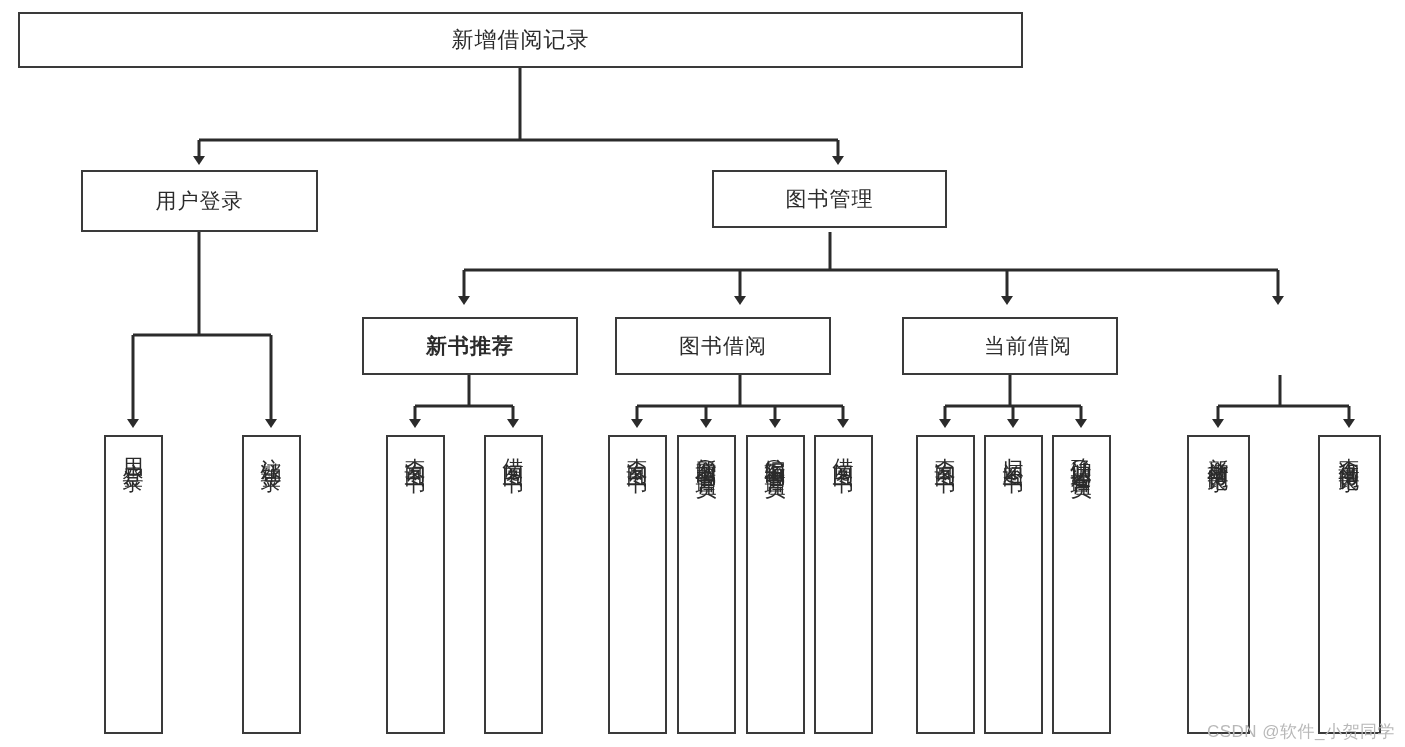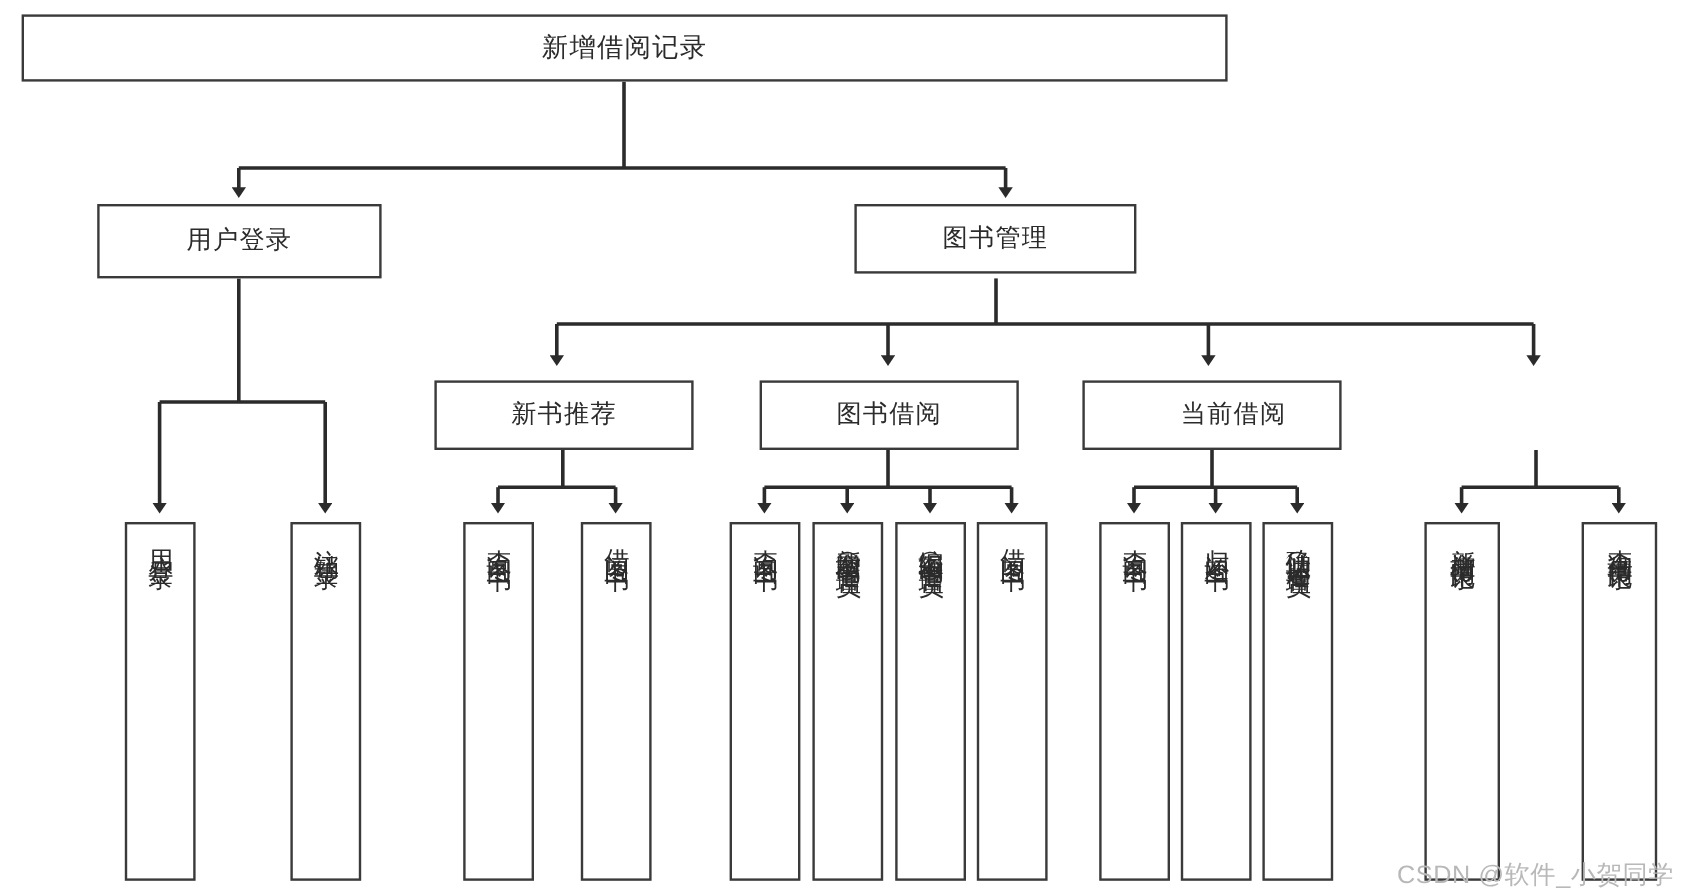--- a/index.html
+++ b/index.html
@@ -41,21 +41,21 @@
     font-size:21px;
     letter-spacing:5px;
     white-space:nowrap;
     line-height:1;
   }
   .node.leaf.tall .label{letter-spacing:3px;}
 
   .watermark{
     position:absolute;
     right:10px;bottom:4px;
-    font-size:21px;
+    font-size:17px;
     color:#b8b8b8;
     white-space:nowrap;
     letter-spacing:0.5px;
   }
 </style>
 </head>
 <body>
 
 <div id="canvas">
 
@@ -113,24 +113,24 @@
     <span class="label">新增借阅记录</span>
   </div>
 
   <div class="node" style="left:81px;top:170px;width:237px;height:62px;">
     <span class="label">用户登录</span>
   </div>
   <div class="node" style="left:712px;top:170px;width:235px;height:58px;">
     <span class="label">图书管理</span>
   </div>
 
-  <div class="node" style="left:362px;top:317px;width:216px;height:58px;">
+  <div class="node" style="left:362px;top:317px;width:216px;height:58px;font-weight:bold;">
     <span class="label">新书推荐</span>
   </div>
-  <div class="node" style="left:633px;top:317px;width:216px;height:58px;">
+  <div class="node" style="left:615px;top:317px;width:216px;height:58px;">
     <span class="label">图书借阅</span>
   </div>
   <div class="node" style="left:902px;top:317px;width:216px;height:58px;padding-left:36px;">
     <span class="label">当前借阅</span>
   </div>
 
   <div class="node leaf" style="left:104px;top:435px;width:59px;height:299px;">
     <span class="label">用户登录</span>
   </div>
   <div class="node leaf" style="left:242px;top:435px;width:59px;height:299px;">

